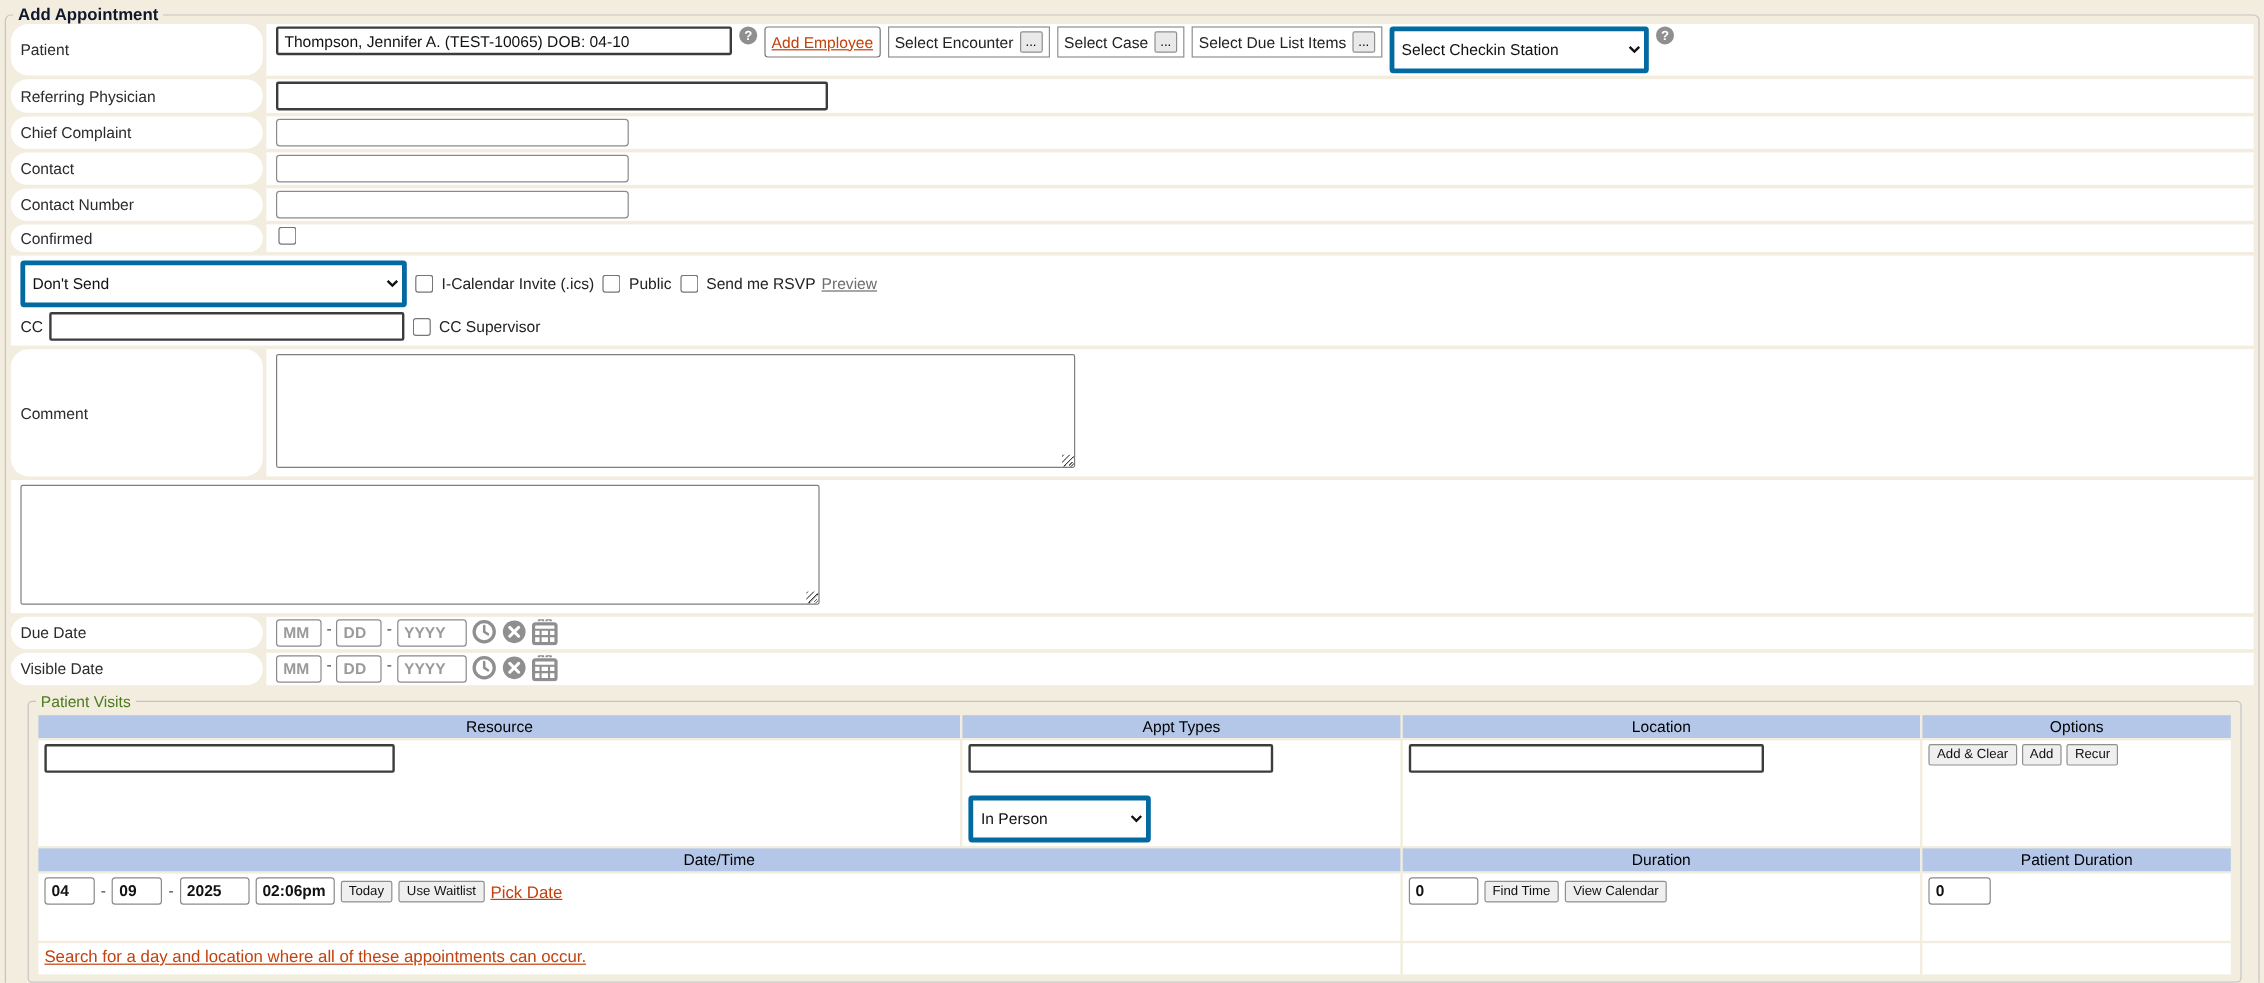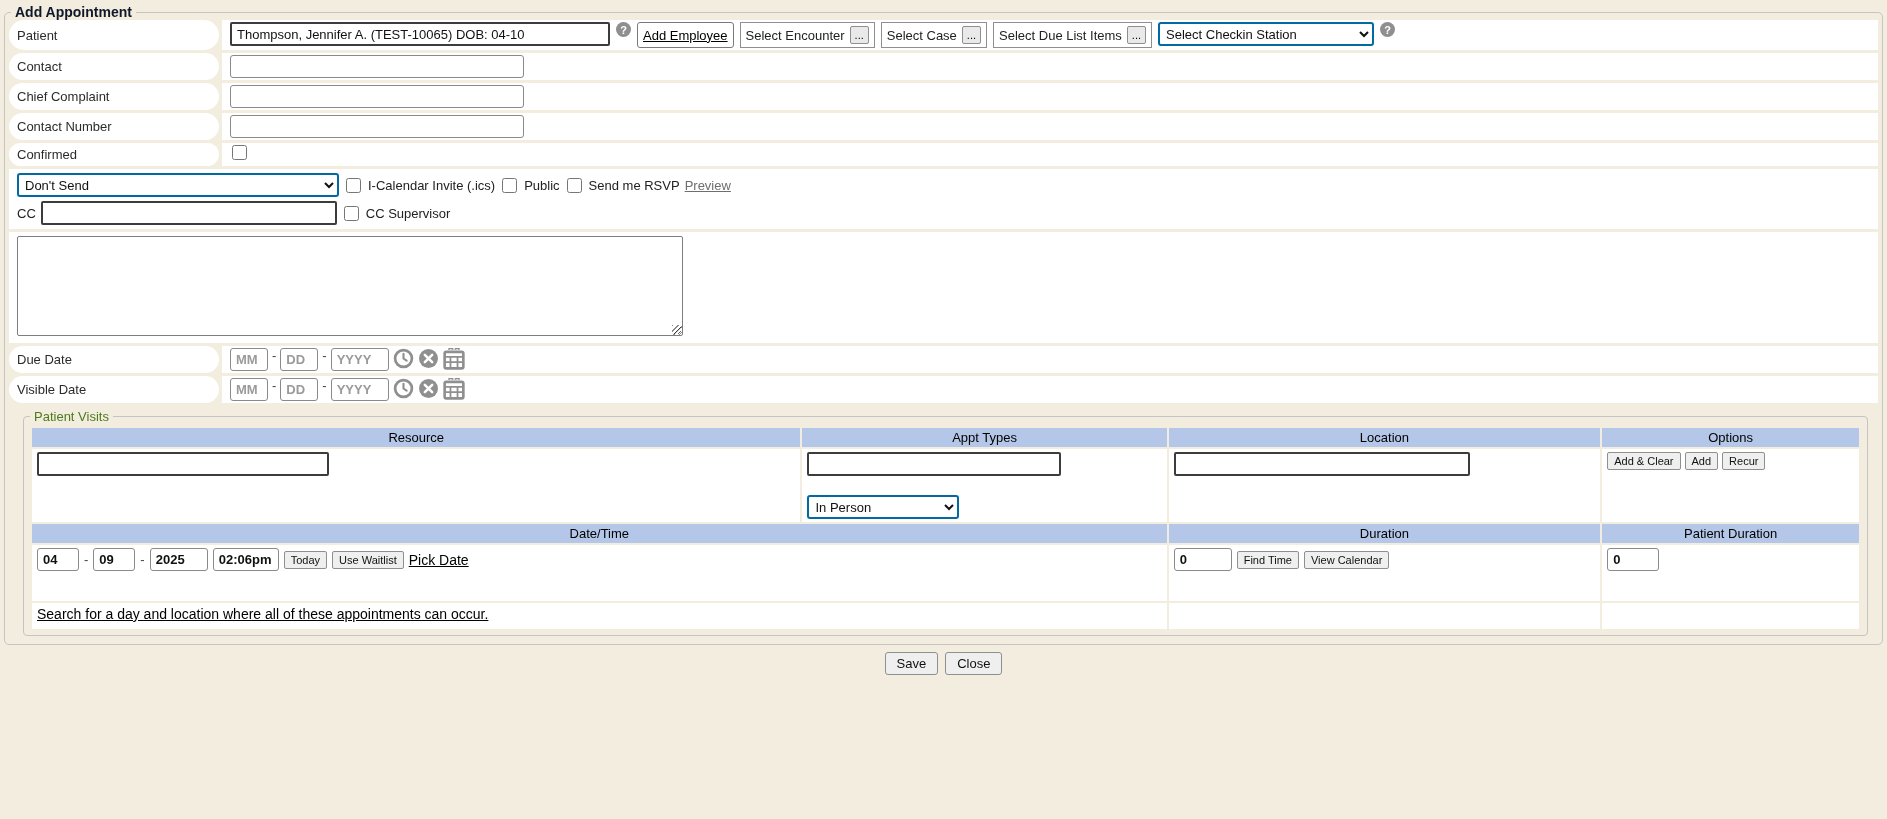--- a/index.html
+++ b/index.html
@@ -38,40 +38,40 @@
   .inp-dark {
     border:2px solid #3c3c3c; border-radius:2px; height:24px; padding:2px 5px;
     background-image:repeating-linear-gradient(135deg,#8a8a8a 0 1.3px,transparent 1.3px 3.8px);
     background-size:9px 9px; background-position:right bottom; background-repeat:no-repeat;
   }
   textarea.big {
     border:1px solid #7e7e7e; border-radius:2px; width:666px; resize:both; padding:4px;
     background-image:repeating-linear-gradient(135deg,#8a8a8a 0 1.3px,transparent 1.3px 3.8px);
     background-size:10px 10px; background-position:right bottom; background-repeat:no-repeat;
   }
-  select.sel { border:2px solid #0369a1; border-radius:3px; height:24px; padding:1px 2px; }
+  select.sel { border:4px solid #0369a1; border-radius:3px; height:39px; padding:1px 2px; }
   input[type=checkbox]{ width:15px; height:15px; margin:0 2px; }
   
   .btn {
     font-family:"Liberation Sans", sans-serif; font-size:13px; color:#111;
     background:#efefef; border:1px solid #8f8f8f; border-radius:3px;
     padding:2px 10px; cursor:pointer;
   }
   .btn.small { font-size:11px; padding:2px 6px; border-radius:2px; }
   .dots-btn { font-size:11px; background:#e9e9e9; border:1px solid #8f8f8f; border-radius:2px; padding:0 4px; height:18px; line-height:15px; cursor:pointer; }
   
   .picker {
     display:inline-flex; align-items:center; gap:5px;
     border:1px solid #8f8f8f; background:#fff; padding:2px 5px; height:26px;
   }
   .linkbox {
     display:inline-flex; align-items:center; border:1px solid #7a7a7a; border-radius:3px;
     background:#fff; padding:2px 5px; height:26px;
   }
-  .link { color:#000000; text-decoration:underline; cursor:pointer; }
+  .link { color:#c2410c; text-decoration:underline; cursor:pointer; }
   .link.gray { color:#6e6e6e; }
   
   .help {
     display:inline-flex; width:15px; height:15px; border-radius:50%;
     background:#8f8f8f; color:#fff; font-size:11px; font-weight:bold;
     align-items:center; justify-content:center; cursor:pointer; flex:0 0 15px;
   }
   .icon-btn { display:inline-flex; align-items:center; cursor:pointer; }
   
   .dsep { color:#444; }
@@ -139,30 +139,36 @@
         <span>Select Due List Items</span>
         <button class="dots-btn">...</button>
       </span>
       <select class="sel" style="width:216px">
         <option>Select Checkin Station</option>
       </select>
       <span class="help">?</span>
     </div>
   </div>
 
+  <div class="frow">
+    <div class="flabel">Referring Physician</div>
+    <div class="ffield">
+      <input type="text" class="inp-dark" style="width: 460px;">
+    </div>
+  </div>
+
+  <div class="frow">
+    <div class="flabel">Chief Complaint</div>
+    <div class="ffield">
+      <input type="text" class="inp" style="width: 294px;">
+    </div>
+  </div>
 
   <div class="frow">
     <div class="flabel">Contact</div>
-    <div class="ffield">
-      <input type="text" class="inp" style="width: 294px;">
-    </div>
-  </div>
-
-  <div class="frow">
-    <div class="flabel">Chief Complaint</div>
     <div class="ffield">
       <input type="text" class="inp" style="width: 294px;">
     </div>
   </div>
 
   <div class="frow">
     <div class="flabel">Contact Number</div>
     <div class="ffield">
       <input type="text" class="inp" style="width: 294px;">
     </div>
@@ -191,20 +197,26 @@
       </div>
       <div class="cellrow" style="margin-top:4px">
         <span>CC</span>
         <input type="text" class="inp-dark" style="width: 296px;">
         <input type="checkbox" style="">
         <span>CC Supervisor</span>
       </div>
     </div>
   </div>
 
+  <div class="frow">
+    <div class="flabel">Comment</div>
+    <div class="ffield block">
+      <textarea class="big" style="height: 95px;"></textarea>
+    </div>
+  </div>
 
   <div class="frow">
     <div class="ffield block">
       <textarea class="big" style="height: 100px;"></textarea>
     </div>
   </div>
 
   <div class="frow">
     <div class="flabel">Due Date</div>
     <div class="ffield" style="gap:4px">

